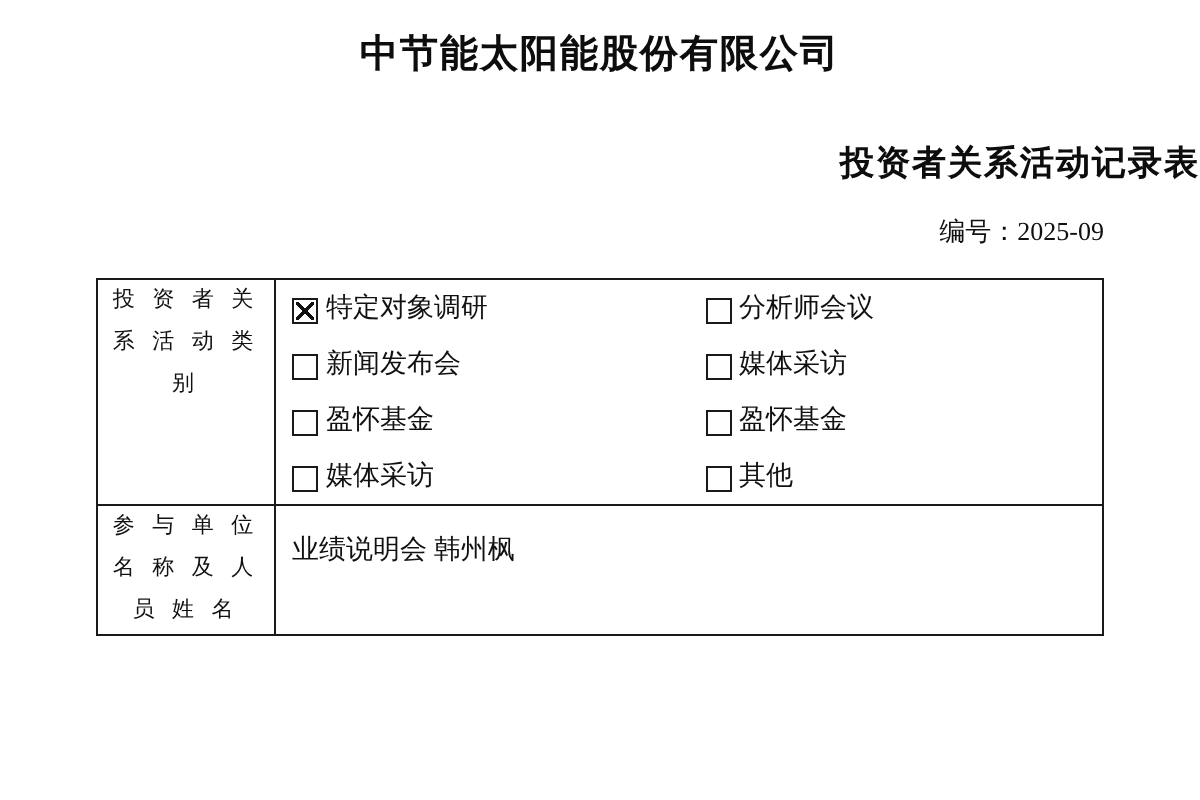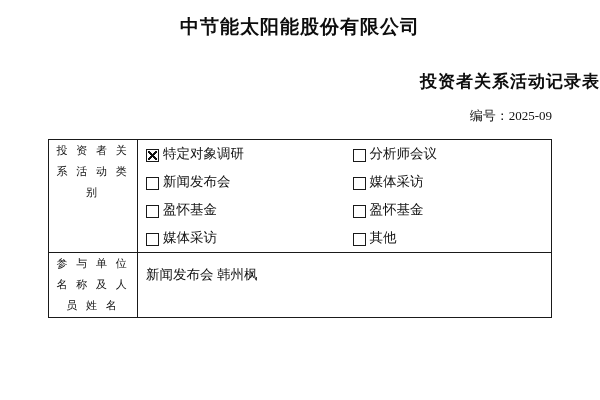--- a/index.html
+++ b/index.html
@@ -182,19 +182,19 @@
           </div>
         </td>
       </tr>
       <tr>
         <td class="row-label">
           <span class="lbl-line">参 与 单 位</span>
           <span class="lbl-line">名 称 及 人</span>
           <span class="lbl-line">员 姓 名</span>
         </td>
         <td class="row-content participants">
-          <div class="participants-text">新闻发布会 韩州枫</div>
+          <div class="participants-text">业绩说明会 韩州枫</div>
         </td>
       </tr>
     </tbody>
   </table>
 
 </div>
 
 </body></html>

